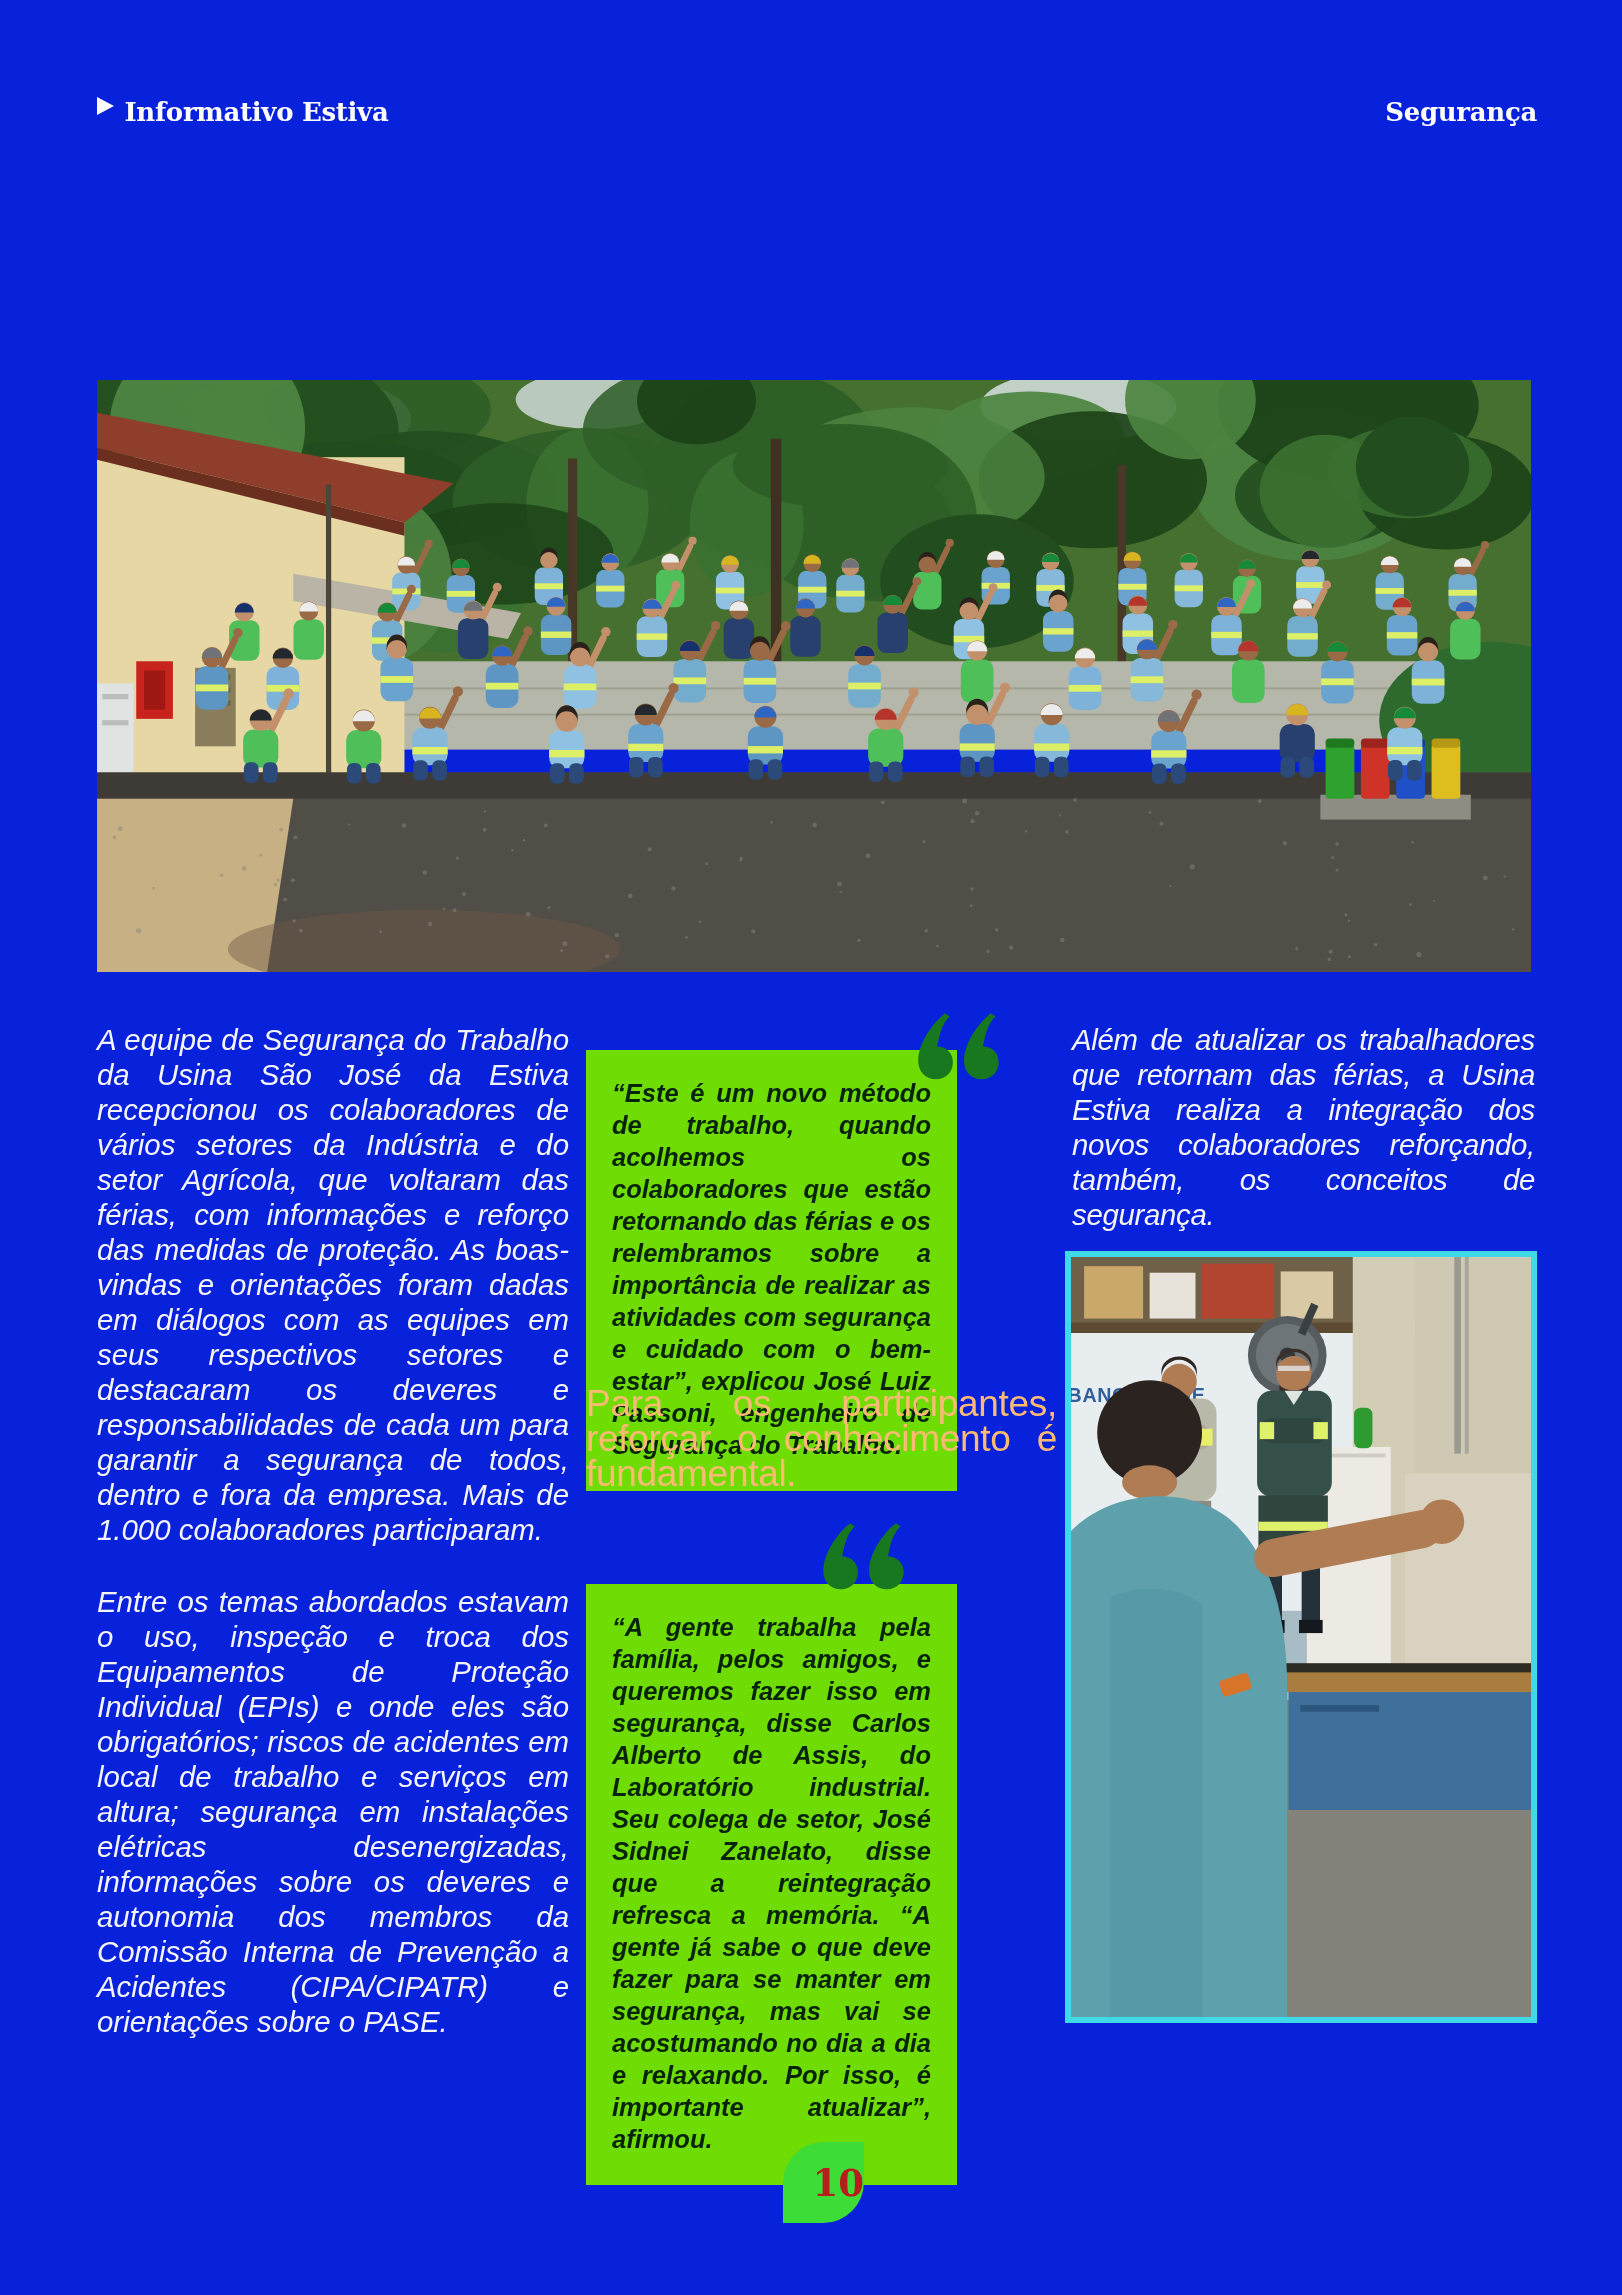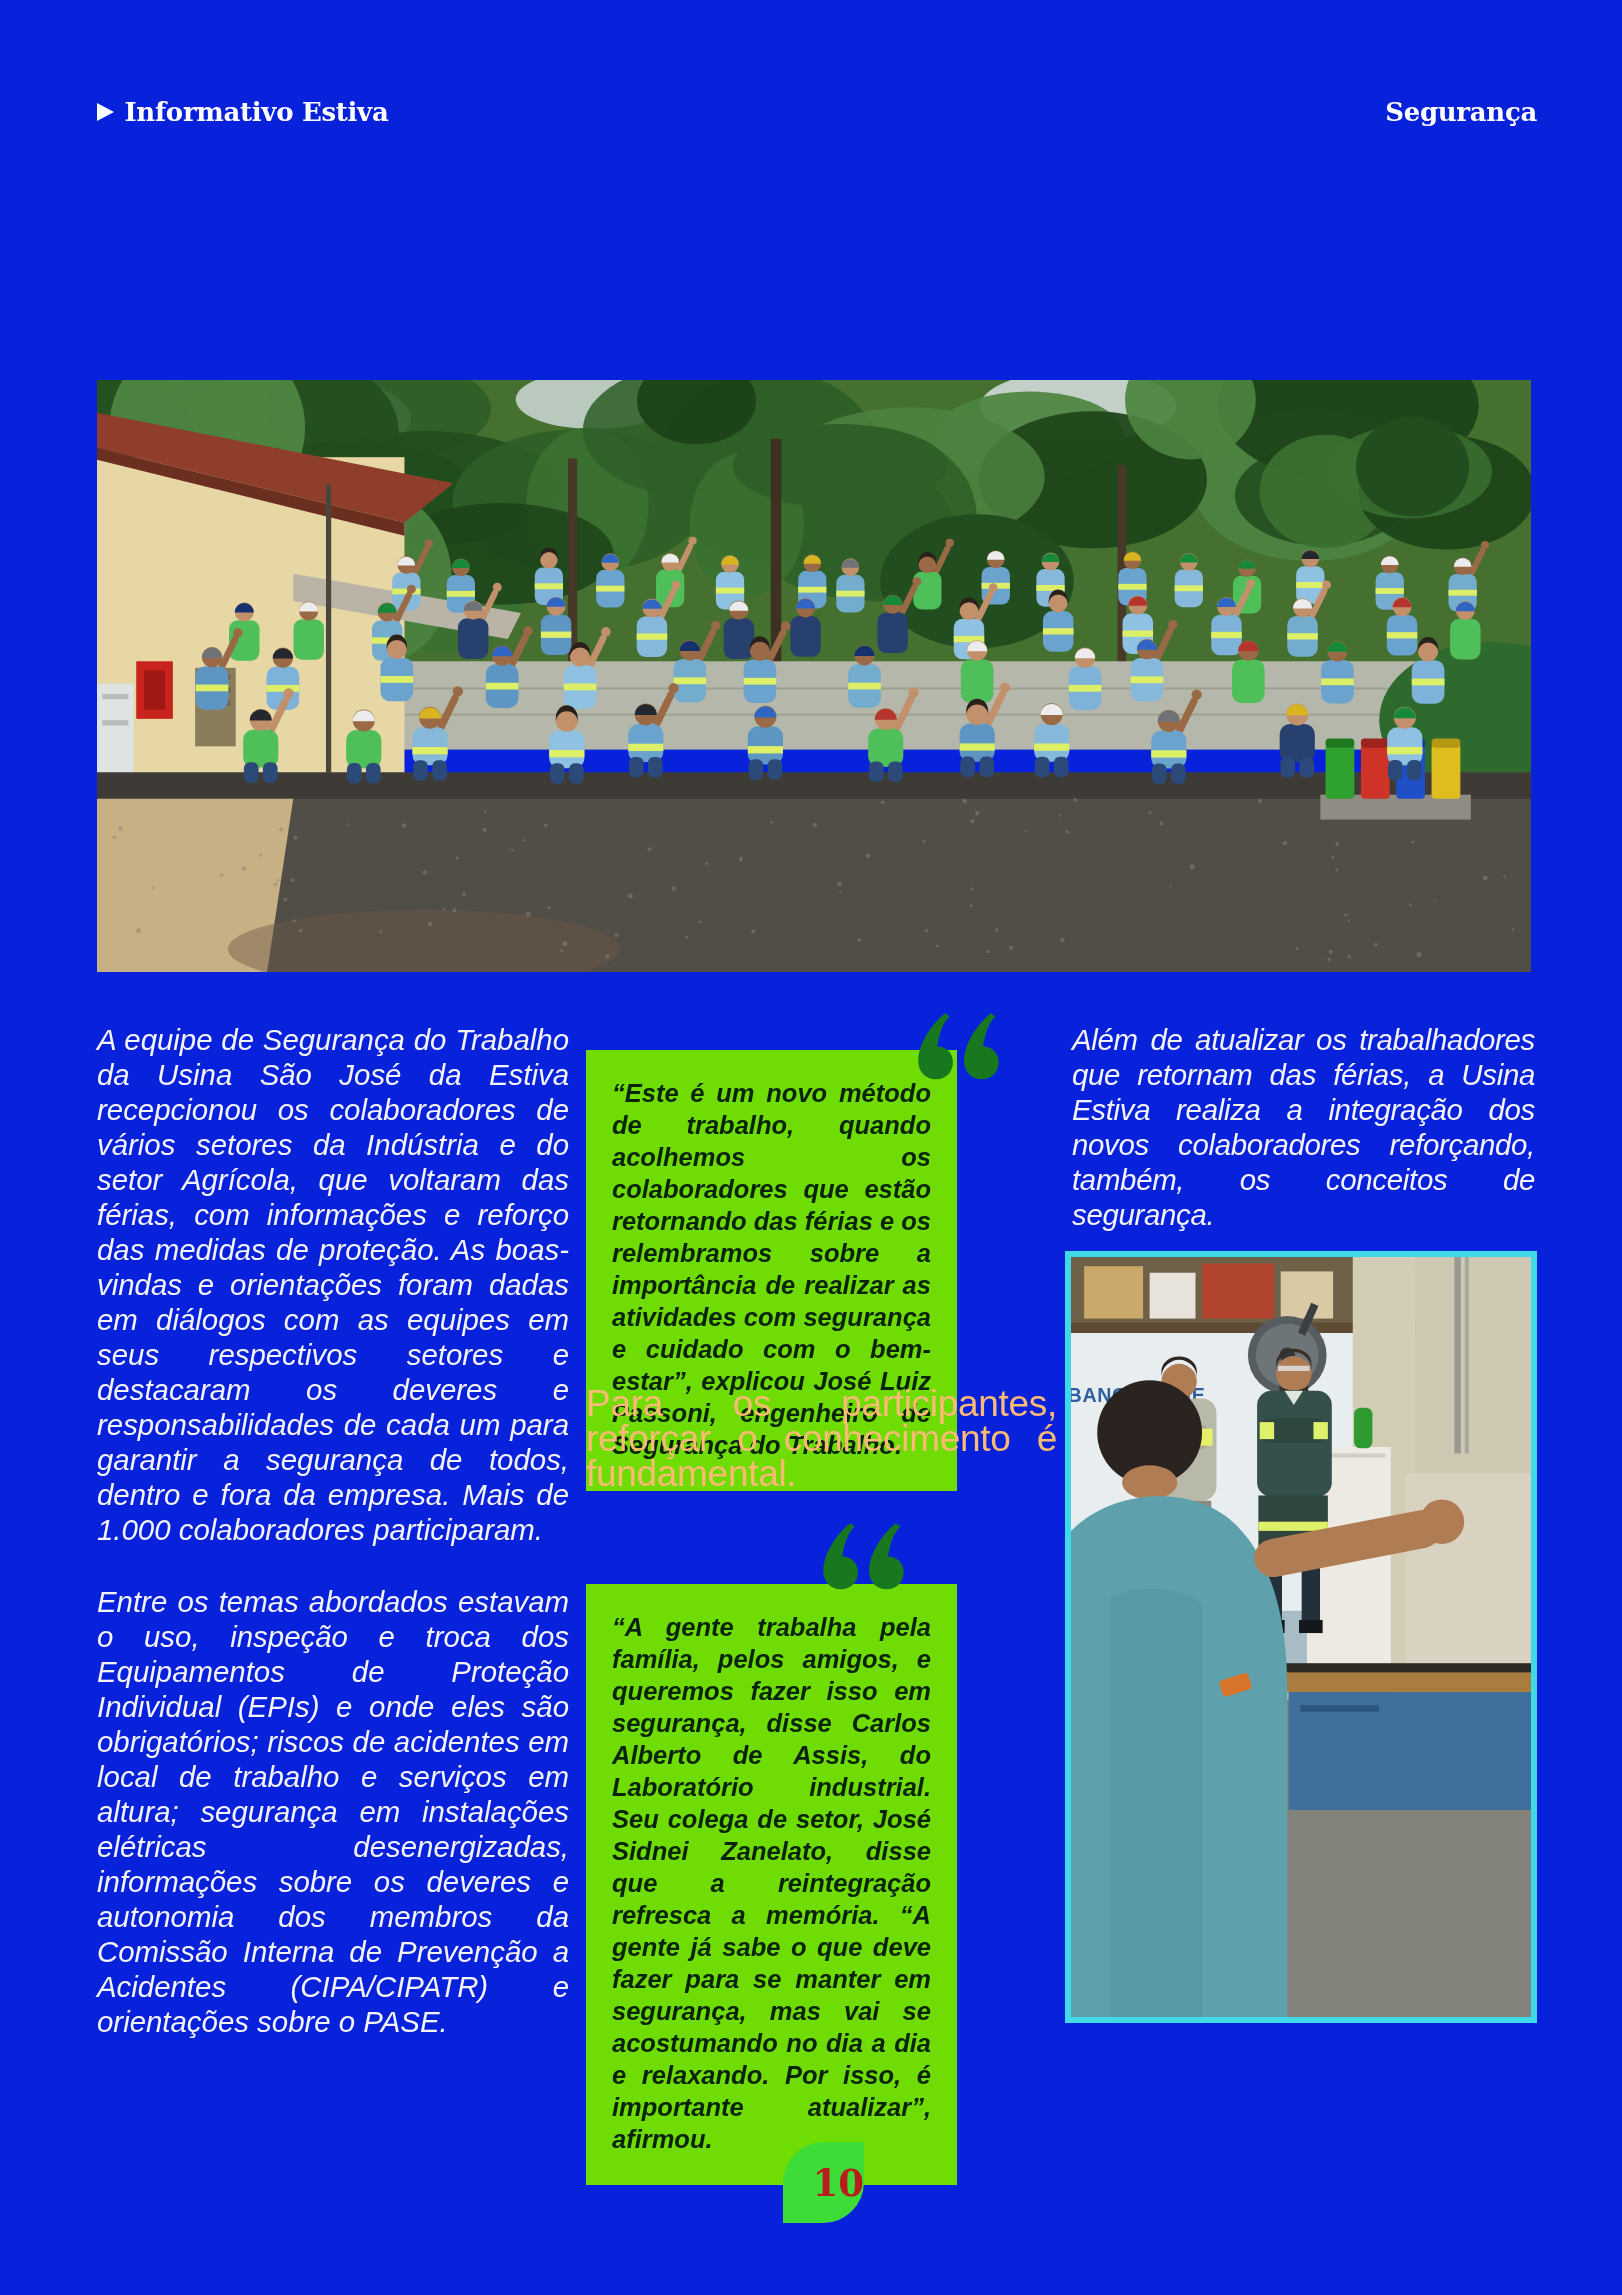--- a/index.html
+++ b/index.html
@@ -3,21 +3,21 @@
 <meta charset="utf-8">
 <style>
   html,body{margin:0;padding:0;background:#222;}
   .page{
     position:relative;width:1623px;height:2295px;overflow:hidden;
     background:#0821db;
     font-family:"Liberation Sans",sans-serif;
   }
   .slab{font-family:"DejaVu Serif",serif;font-weight:700;}
   .hdr{position:absolute;top:97px;color:#fff;font-size:26px;letter-spacing:-0.3px;}
-  .hdr-left{left:97px;display:flex;align-items:center;gap:10.5px;}
+  .hdr-left{left:97px;display:flex;gap:10.5px;}
   .hdr-right{right:86px;}
   .tri{width:0;height:0;border-top:9.8px solid transparent;border-bottom:9.8px solid transparent;border-left:17px solid #fff;display:inline-block;}
   .title{
     position:absolute;left:0;right:0;top:204px;text-align:center;
     color:#fff;font-size:68px;letter-spacing:-1.3px;
   }
   .subtitle{
     position:absolute;left:0;right:0;top:323px;text-align:center;
     color:#6fa28f;font-size:23.6px;letter-spacing:-0.3px;
   }

